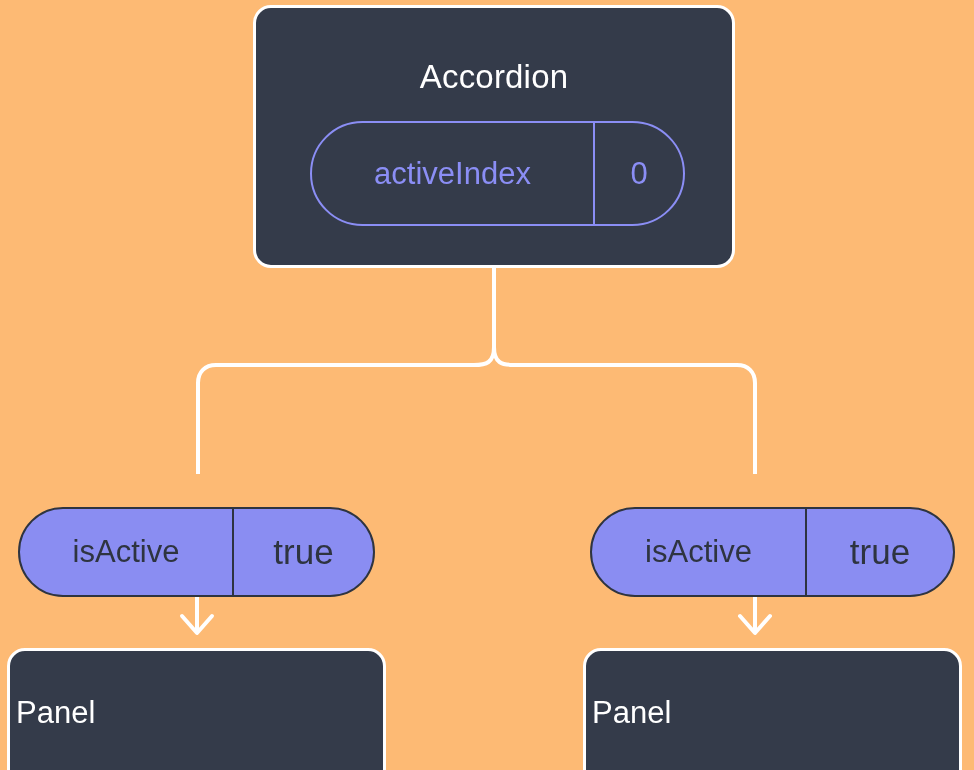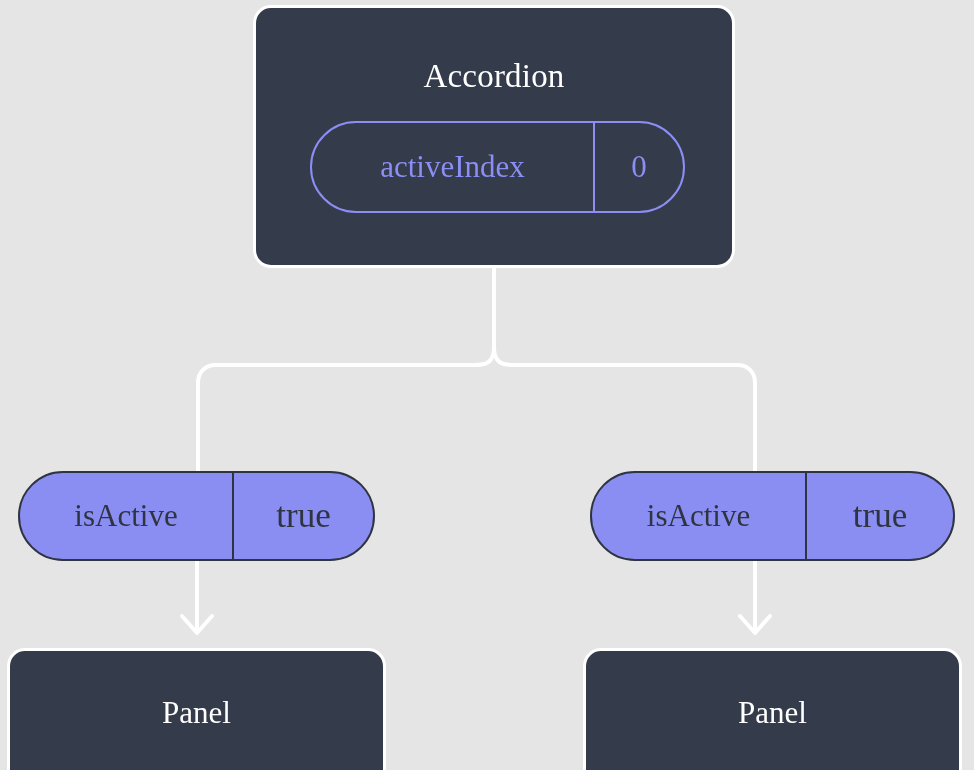--- a/index.html
+++ b/index.html
@@ -4,23 +4,23 @@
 <style>
   html, body {
     margin: 0;
     padding: 0;
     background: #4a646e;
   }
   #canvas {
     position: relative;
     width: 974px;
     height: 770px;
-    background: #e5e5e5;
+    background: #fdba74;
     overflow: hidden;
-    font-family: Liberation Serif, serif;
+    font-family: Liberation Sans, sans-serif;
   }
   #wires {
     position: absolute;
     left: 0;
     top: 0;
     width: 974px;
     height: 770px;
     pointer-events: none;
   }
 
@@ -50,21 +50,21 @@
   #accordion-title {
     top: 50px;
   }
 
   
   #accordion-state-pill {
     position: absolute;
     left: 54px;
     top: 113px;
     width: 375px;
-    height: 92px;
+    height: 105px;
     box-sizing: border-box;
     border: 2px solid #8b8ef5;
     border-radius: 54px;
     display: flex;
     align-items: stretch;
   }
   #accordion-state-pill .pill-key {
     flex: 0 0 281px;
     display: flex;
     align-items: center;
@@ -86,20 +86,21 @@
   .prop-pill {
     position: absolute;
     box-sizing: border-box;
     height: 90px;
     background: #8a8df2;
     border: 2px solid #2e3440;
     border-radius: 46px;
     display: flex;
     align-items: stretch;
     z-index: 3;
+    margin-top: 36px;
   }
   .prop-pill .pill-key {
     display: flex;
     align-items: center;
     justify-content: center;
     color: #2e3440;
     font-size: 31px;
     border-right: 2px solid #2e3440;
   }
   .prop-pill .pill-val {
@@ -134,23 +135,24 @@
     left: 583px;
     top: 648px;
     width: 379px;
     height: 145px;
   }
   .panel-title {
     position: absolute;
     left: 0;
     right: 0;
     top: 44px;
-    text-align: center;
+    text-align: left;
     color: #ffffff;
     font-size: 31px;
+    padding-left: 6px;
   }
 </style>
 </head>
 <body>
 
 <div id="canvas">
 
   <svg id="wires" viewBox="0 0 974 770" width="974" height="770" fill="none">
 
     <path d="M494,268 L494,347" stroke="#ffffff" stroke-width="4" stroke-linecap="round"></path>

